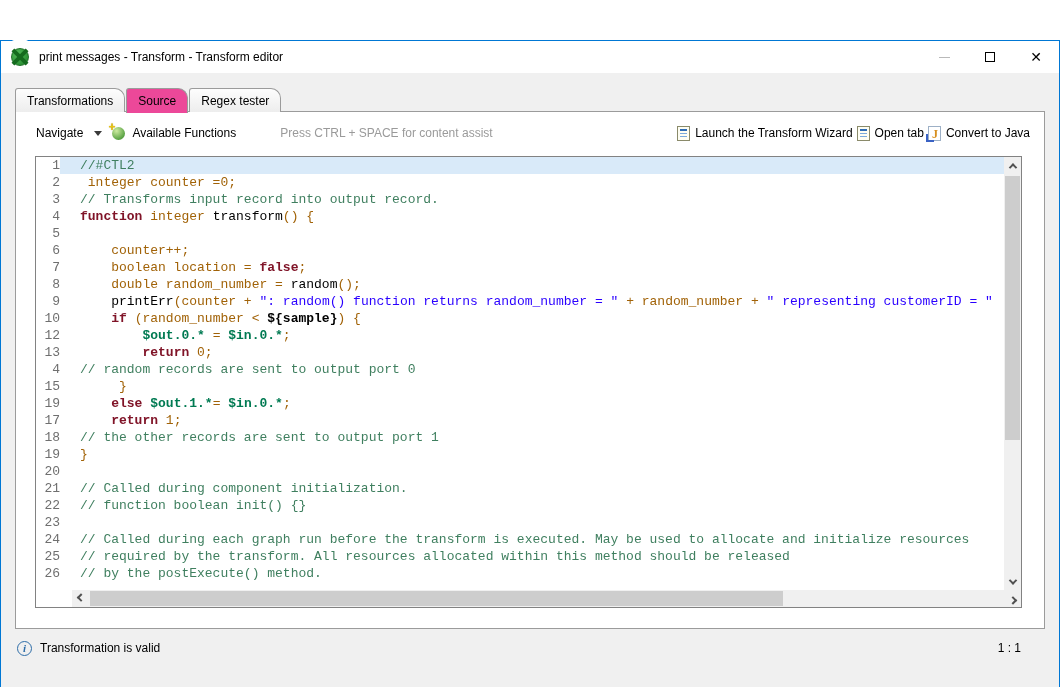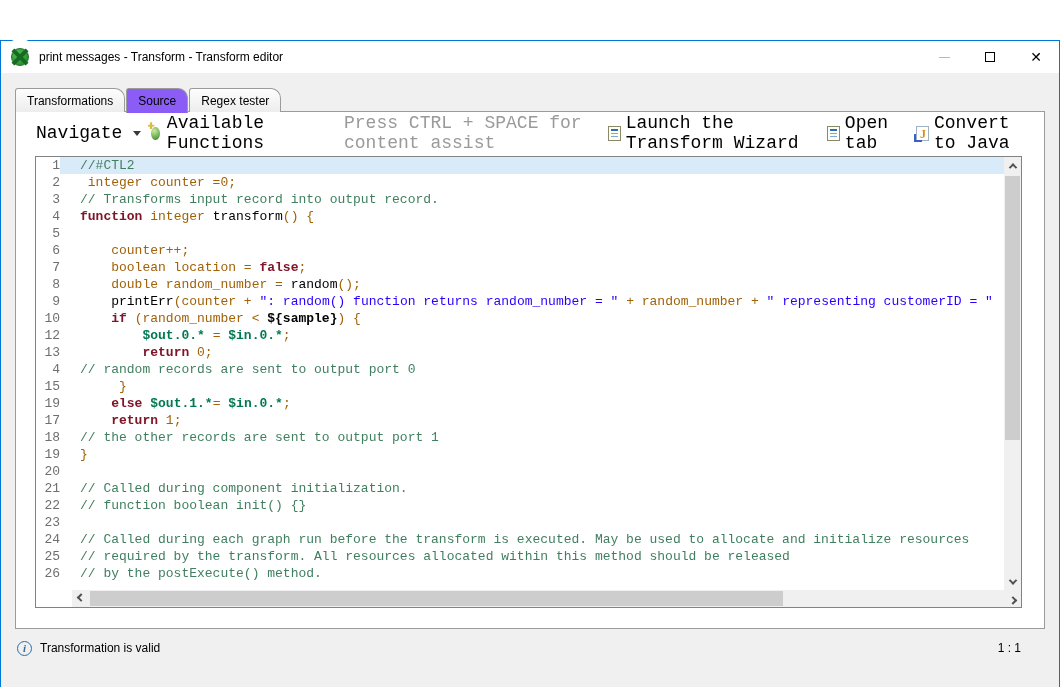--- a/index.html
+++ b/index.html
@@ -41,40 +41,40 @@
 
   
   .tabbar{ position:absolute; left:14px; top:15px; height:24px; display:flex; z-index:2; }
   .tab{
     height:24px; padding:0 11px; font-size:12px; color:#000;
     border:1px solid #9b9b9b; border-bottom:none;
     border-radius:3px 10px 0 0;
     background:linear-gradient(#fdfdfd,#ededed);
     display:flex; align-items:center; margin-right:1px;
   }
-  .tab.active{ background:#8b5cf6; position:relative; z-index:3; height:25px; }
+  .tab.active{ background:#ec4899; position:relative; z-index:3; height:25px; }
 
   .groupbody{
     position:absolute; left:14px; right:14px; top:38px; height:518px;
     background:#ffffff; border:1px solid #9b9b9b;
   }
 
   
   .toolbar{ position:absolute; left:0; right:0; top:0; height:42px;
-    display:flex; align-items:center; font-size:18px; color:#000; padding:0 14px 0 20px;font-family:Liberation Mono, monospace;}
+    display:flex; align-items:center; font-size:12px; color:#000; padding:0 14px 0 20px;}
   .tb-item{ display:flex; align-items:center; gap:5px; }
   .navigate{ margin-right:10px; }
   .dd-arrow{ width:0; height:0; border-left:4px solid transparent; border-right:4px solid transparent;
     border-top:5px solid #3a3a3a; margin-left:6px;}
   .fn-icon{ width:13px; height:13px; border-radius:50%; position:relative; margin-right:2px;
     background:radial-gradient(circle at 35% 30%, #cdeba0, #5aa344 70%, #3c7d2e);}
   .fn-icon::before{ content:"+"; position:absolute; left:-4px; top:-7px; color:#e8c414;
     font-weight:bold; font-size:12px; text-shadow:0 0 1px #9a7d00;}
   .hint{ color:#9a9a9a; margin-left:44px; }
-  .tb-right{ margin-left:auto; display:flex; gap:23px; }
+  .tb-right{ margin-left:auto; display:flex; gap:4px; }
   .doc-icon{ width:13px; height:15px; background:#fdfdf2; border:1px solid #8a8a6a; position:relative; flex:none;}
   .doc-icon::before{ content:""; position:absolute; left:2px; right:2px; top:2px; height:2px; background:#2d6bb4;}
   .doc-icon::after{ content:""; position:absolute; left:2px; right:2px; top:6px; height:6px;
     background:repeating-linear-gradient(#7aa9dd 0 1px, transparent 1px 3px);}
   .java-icon{ width:13px; height:15px; background:#fff; border:1px solid #9db0c6; position:relative;
     font-family:"Liberation Serif",serif; flex:none;}
   .java-icon::before{ content:"J"; position:absolute; left:3px; top:0px; color:#d78f1e; font-size:12px; font-weight:bold;}
   .java-icon::after{ content:""; position:absolute; left:-3px; bottom:-2px; width:6px; height:6px;
     border-left:2px solid #3a62c4; border-bottom:2px solid #3a62c4;}
 

